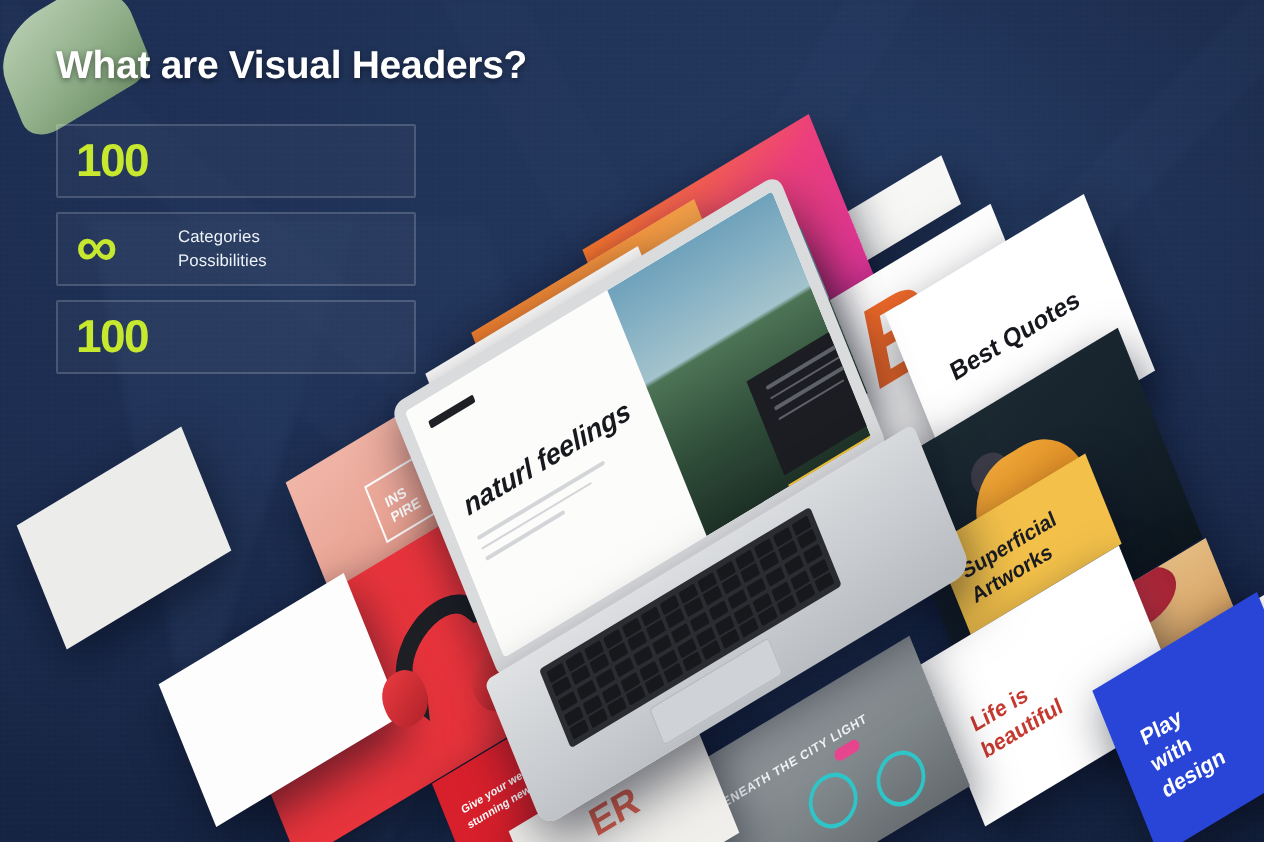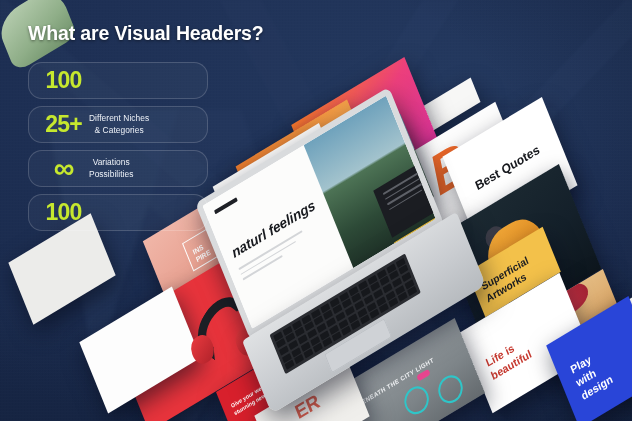--- a/index.html
+++ b/index.html
@@ -67,23 +67,22 @@
   }
 
   .feature-list{ margin-top:17px; display:flex; flex-direction:column; gap:7px; }
 
   .feature-box{
     position:relative;
     display:flex; align-items:center;
     height:37px;
     padding:0 8px 0 9px;
     border:1px solid rgba(255,255,255,.17);
-    border-radius:14px;
+    border-radius:1px;
     background:rgba(255,255,255,.035);
-    text-align:center;
   }
   .f-num{
     color:#c6e82e;
     font-weight:700;
     font-size:23px;
     line-height:1;
     letter-spacing:-.8px;
     min-width:51px;
     white-space:nowrap;
   }
@@ -549,29 +548,24 @@
 
   <div class="left-col">
     <div class="headline">What are Visual Headers?</div>
 
     <div class="feature-list">
 
       <div class="feature-box">
         <div class="f-num">100</div>
       </div>
 
-      <div class="feature-box">
-        <div class="f-num">25+</div>
-        <div class="f-txt">Different Niches
-&amp; Categories</div>
-      </div>
 
       <div class="feature-box">
         <div class="f-num infinity">∞</div>
-        <div class="f-txt">Variations
+        <div class="f-txt">Categories
 Possibilities</div>
       </div>
 
       <div class="feature-box">
         <div class="f-num">100</div>
       </div>
 
     </div>
   </div>
 

